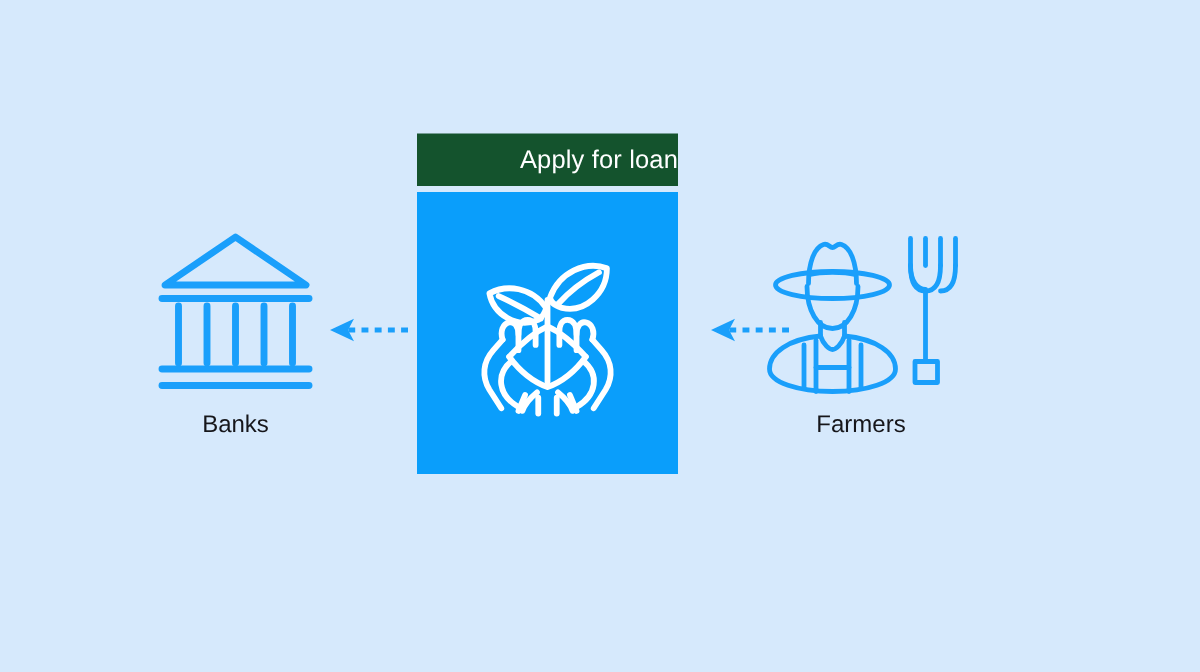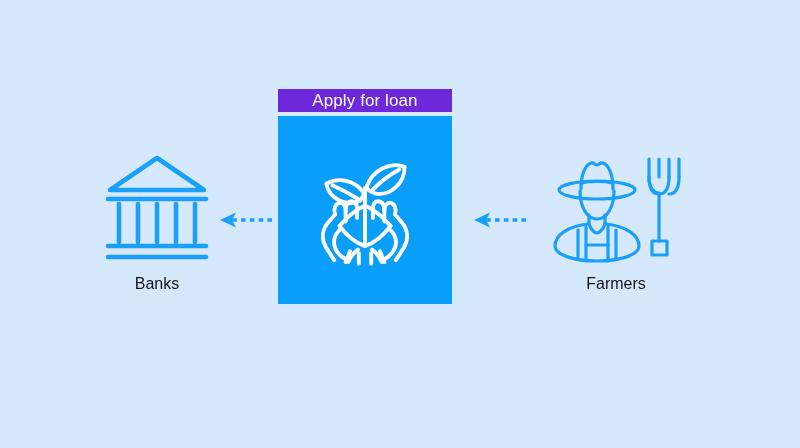--- a/index.html
+++ b/index.html
@@ -39,46 +39,46 @@
     width: 120px;
     height: 120px;
     display: block;
   }
   #node-banks .node-label {
     margin-top: 10px;
   }
 
   
   #node-farmers {
-    left: 546px;
+    left: 504px;
     top: 145px;
     width: 140px;
   }
   #node-farmers .icon-box {
     width: 135px;
     height: 118px;
     display: block;
   }
   #node-farmers .node-label {
     margin-top: 12px;
   }
 
   
   #node-platform {
     left: 278px;
     top: 89px;
     width: 174px;
   }
   .platform-header {
     width: 174px;
-    height: 23px;
-    background: #6d28d9;
+    height: 35px;
+    background: #14532d;
     display: flex;
     align-items: center;
-    justify-content: center;
+    justify-content: flex-end;
     box-sizing: border-box;
   }
   .platform-header-text {
     color: #ffffff;
     font-size: 17px;
     letter-spacing: 0.1px;
     line-height: 1;
   }
   .platform-panel {
     width: 174px;

